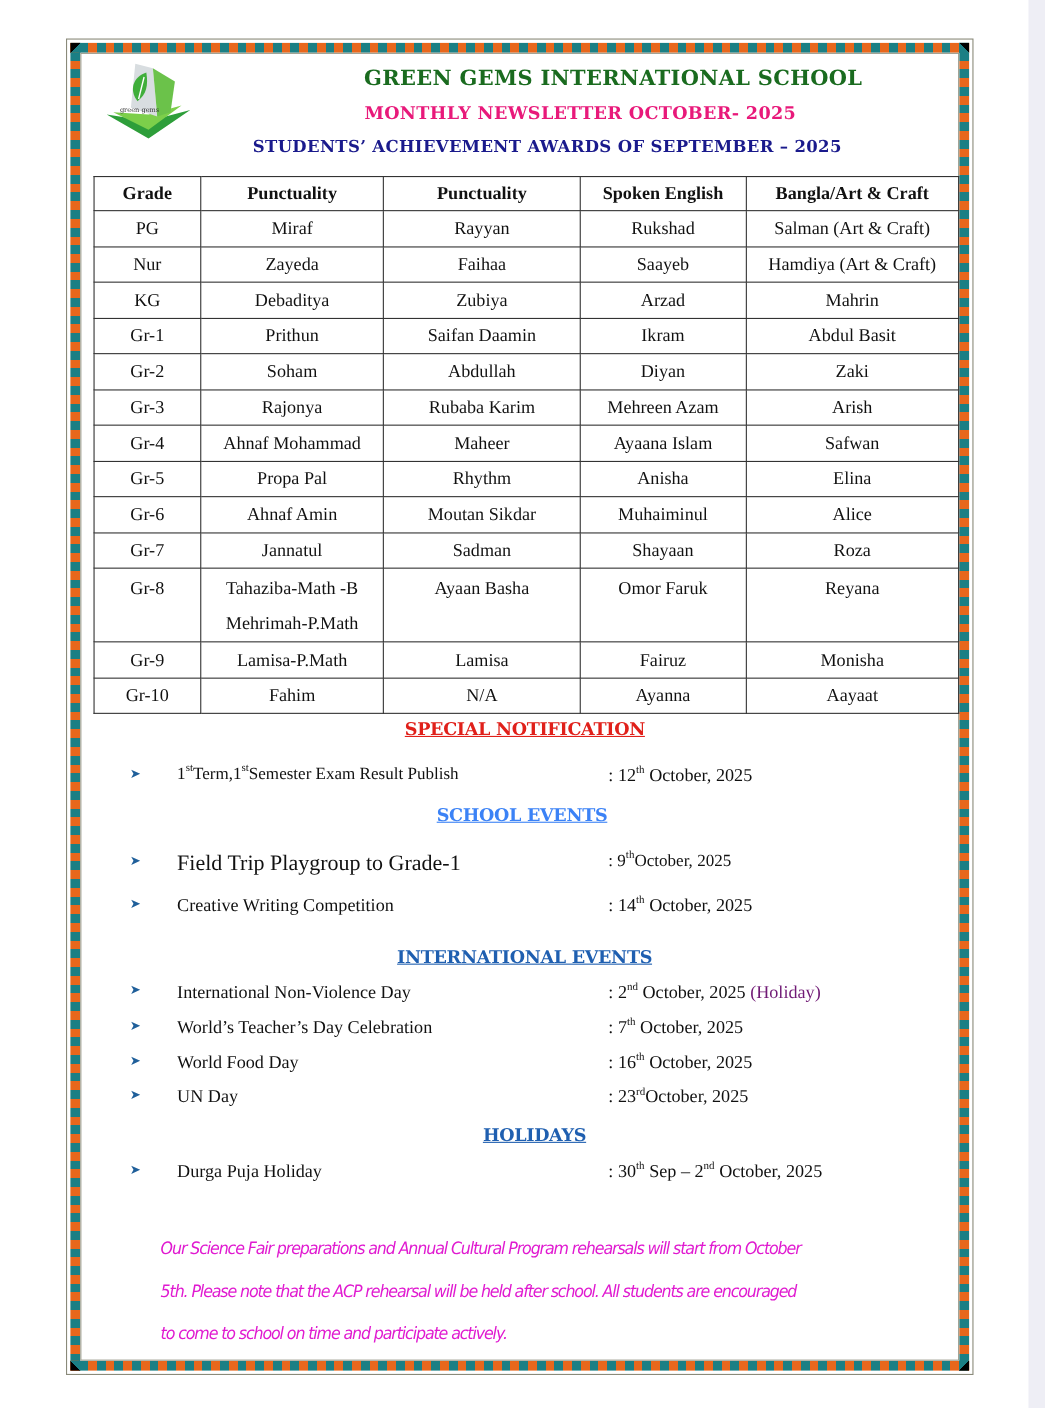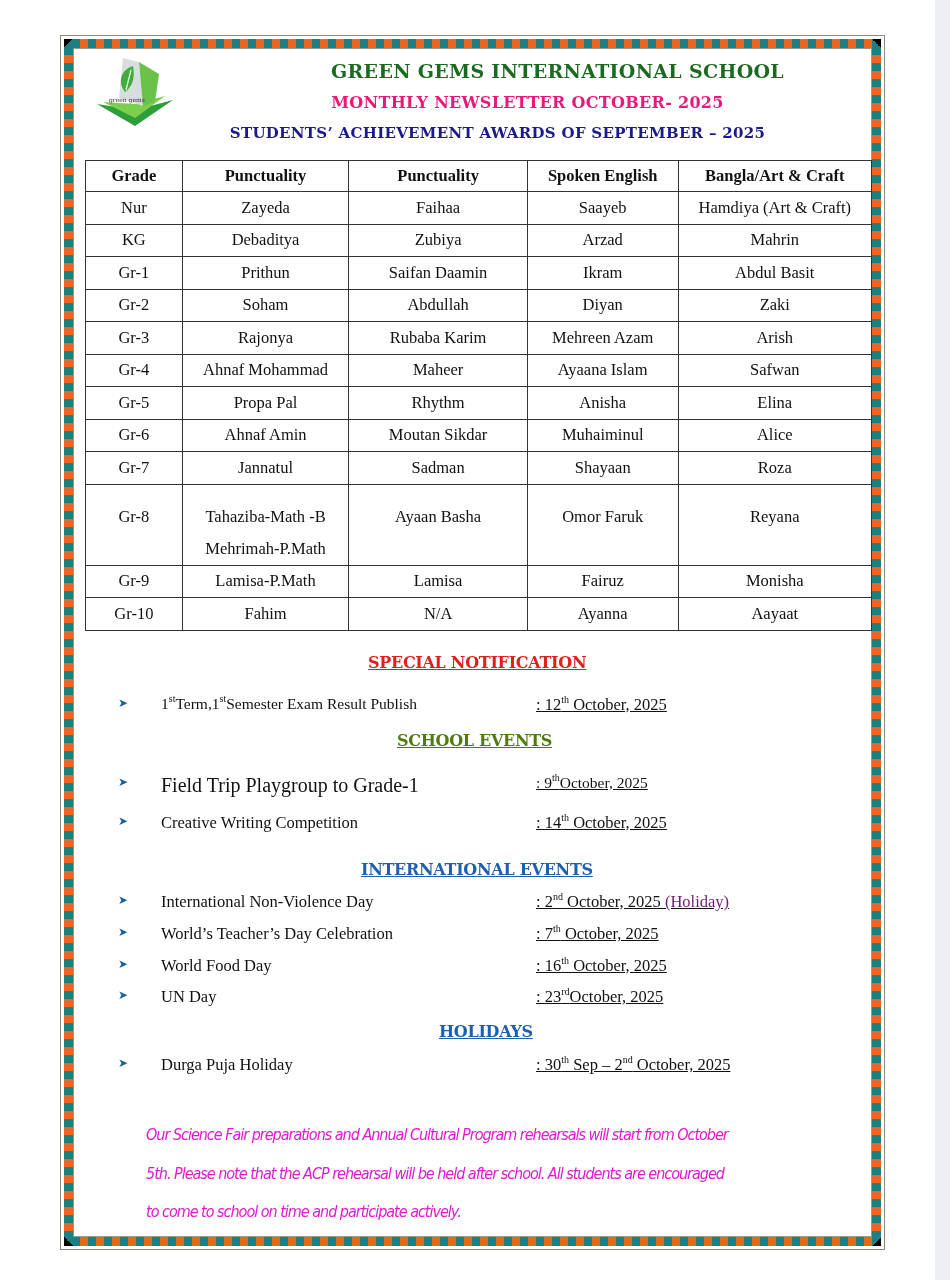--- a/index.html
+++ b/index.html
@@ -21,29 +21,29 @@
 
   .logo{position:absolute;left:95px;top:52px;width:80px;height:75px;}
   .hdr{position:absolute;left:0;width:935px;text-align:center;font-family:"DejaVu Serif",serif;font-weight:bold;letter-spacing:0.3px;}
   .h1{top:60px;font-size:19px;color:#1a6b1f;left:90px;}
   .h2{top:93px;font-size:16px;color:#e8197a;left:60px;}
   .h3{top:124px;font-size:15px;color:#1a1a8c;left:30px;}
 
   table.awards{position:absolute;left:85px;top:160px;width:787px;border-collapse:collapse;font-size:16.5px;border-radius:24px;}
   table.awards th,table.awards td{border:1px solid #333;text-align:center;padding:0;height:31.5px;vertical-align:middle;}
   table.awards th{font-weight:bold;height:30px;}
-  table.awards td.top{vertical-align:top;padding-top:22px;}
+  table.awards td.top{vertical-align:top;padding-top:8px;}
   .c0{width:96px}.c1{width:166px}.c2{width:178px}.c3{width:150px}.c4{width:193px}
   .sub{display:block;margin-top:12px;}
 
   .sec-title{position:absolute;font-family:"DejaVu Serif",serif;font-weight:bold;font-size:16px;text-decoration:underline;letter-spacing:-0.3px;}
   .row{position:absolute;left:118px;width:760px;font-size:16.5px;}
   .row .arrow{position:absolute;left:0;top:1px;color:#1f5f9a;font-size:12px;}
   .row .lbl{position:absolute;left:43px;}
-  .row .val{position:absolute;left:418px;white-space:nowrap;text-decoration:underline;}
+  .row .val{position:absolute;left:435px;white-space:nowrap;}
   sup{font-size:10px;vertical-align:7px;line-height:0;}
   .holiday{color:#701a75;}
   .note{position:absolute;left:146px;width:700px;font-family:"DejaVu Sans",sans-serif;font-style:italic;font-size:15.5px;color:#e01ad0;letter-spacing:-1.1px;line-height:38.5px;top:1116px;transform:scaleX(0.93);transform-origin:left top;}
 </style>
 </head>
 <body>
 
 <div class="side-strip"></div>
 
 <div class="frame">
@@ -75,20 +75,27 @@
     <tr>
       <th class="c0">Grade</th>
       <th class="c1">Punctuality</th>
       <th class="c2">Punctuality</th>
       <th class="c3">Spoken English</th>
       <th class="c4">Bangla/Art &amp; Craft</th>
     </tr>
   </thead>
   <tbody>
     <tr>
+      <td>PG</td>
+      <td>Miraf</td>
+      <td>Rayyan</td>
+      <td>Rukshad</td>
+      <td>Salman (Art &amp; Craft)</td>
+    </tr>
+    <tr>
       <td>Nur</td>
       <td>Zayeda</td>
       <td>Faihaa</td>
       <td>Saayeb</td>
       <td>Hamdiya (Art &amp; Craft)</td>
     </tr>
     <tr>
       <td>KG</td>
       <td>Debaditya</td>
       <td>Zubiya</td>
@@ -171,21 +178,21 @@
   </tbody>
 </table>
 
 <div class="sec-title" style="left:368px;top:653px;color:#e0201a;">SPECIAL NOTIFICATION</div>
 <div class="row" style="top:695px;">
   <span class="arrow">➤</span>
   <span class="lbl" style="font-size:15.5px"><span>1</span><sup>st</sup><span>Term,1</span><sup>st</sup><span>Semester Exam Result Publish</span></span>
   <span class="val"><span>: 12</span><sup>th</sup><span> October, 2025</span></span>
 </div>
 
-<div class="sec-title" style="left:397px;top:731px;color:#4d7c0f;">SCHOOL EVENTS</div>
+<div class="sec-title" style="left:397px;top:731px;color:#3b82f6;">SCHOOL EVENTS</div>
 <div class="row" style="top:774px;">
   <span class="arrow">➤</span>
   <span class="lbl" style="font-size:20px">Field Trip Playgroup to Grade-1</span>
   <span class="val" style="font-size:15.5px"><span>: 9</span><sup>th</sup><span>October, 2025</span></span>
 </div>
 <div class="row" style="top:813px;">
   <span class="arrow">➤</span>
   <span class="lbl">Creative Writing Competition</span>
   <span class="val"><span>: 14</span><sup>th</sup><span> October, 2025</span></span>
 </div>

